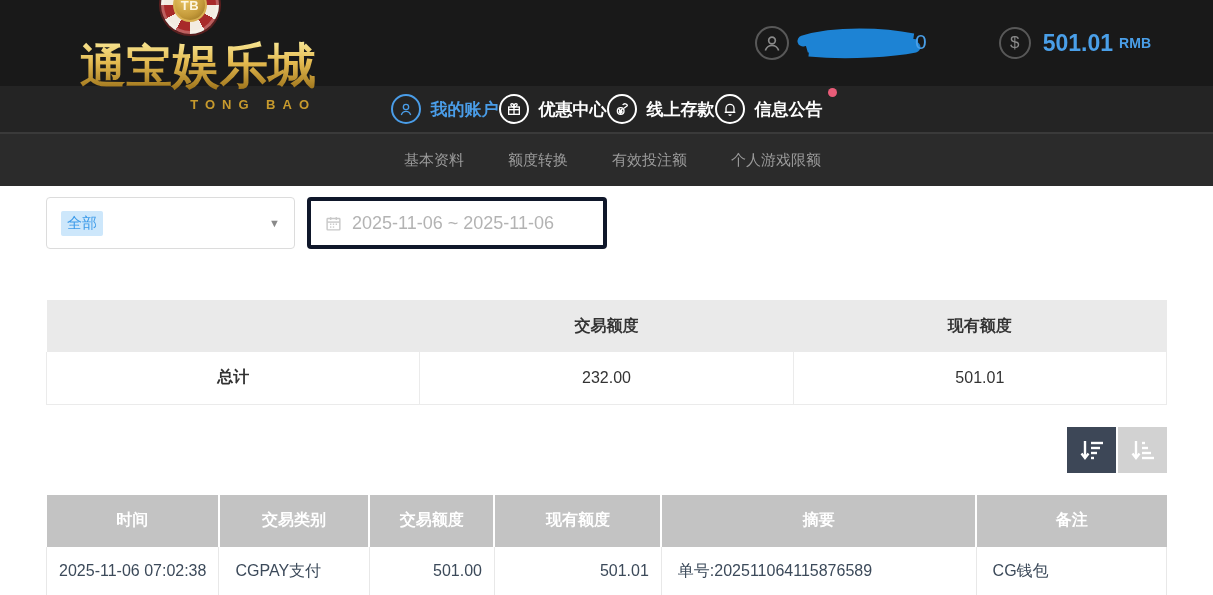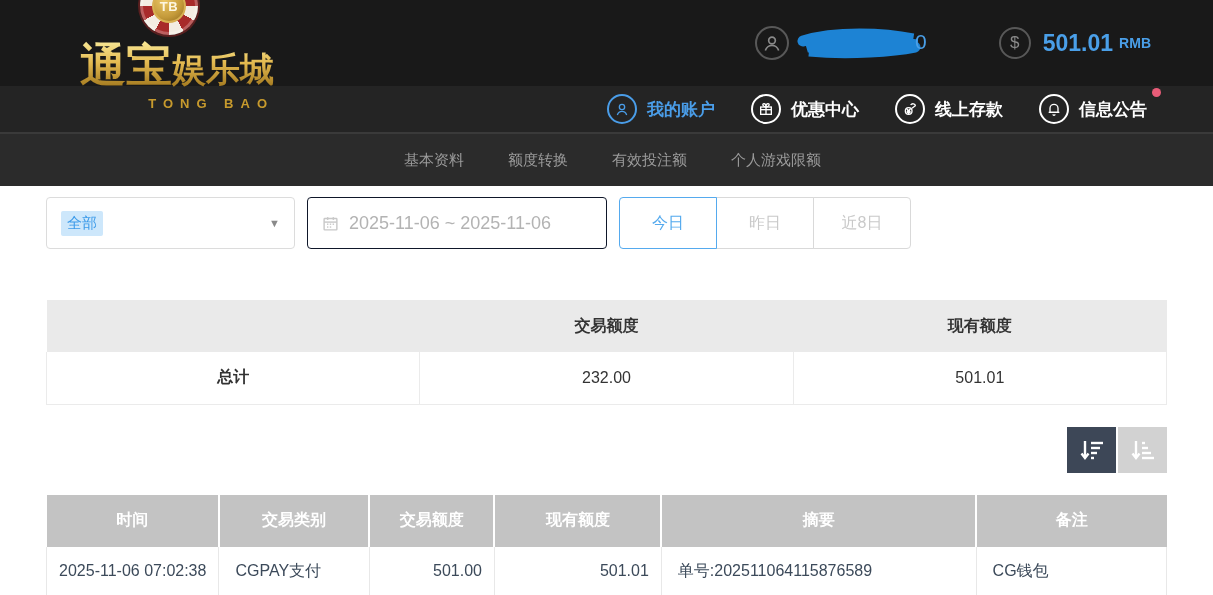--- a/index.html
+++ b/index.html
@@ -17,59 +17,59 @@
   .chip-core { position:absolute; left:50%; top:50%; transform:translate(-50%,-50%);
     width:34px; height:34px; border-radius:50%;
     background:radial-gradient(circle at 35% 30%,#ecc766,#c49a3a 60%,#8f6a1d);
     border:2px solid #d8b052; display:flex; align-items:center; justify-content:center;
     color:#fdf6e0; font-size:13px; font-weight:bold; letter-spacing:.5px; }
   .logo-text { margin-left:16px; position:relative; padding-bottom:12px; }
   .logo-cn { font-family:"Liberation Serif","DejaVu Serif",serif; font-weight:bold; white-space:nowrap;
     background:linear-gradient(180deg,#f9e896 10%,#e3b94f 45%,#9a7018 90%);
     -webkit-background-clip:text; background-clip:text; color:transparent; }
   .logo-cn .big { font-size:46px; }
-  .logo-cn .small { font-size:34px; }
+  .logo-cn .small { font-size:48px; }
   .logo-en { position:absolute; right:0; bottom:-2px; font-size:13px; font-weight:bold;
     letter-spacing:7px; color:#c79a2d; white-space:nowrap; }
 
   .header-right { position:absolute; right:62px; top:0; height:100%; display:flex; align-items:center; gap:72px; }
   .user-group { display:flex; align-items:center; }
   .circle-ico { width:34px; height:34px; border-radius:50%; border:2px solid #585858;
     display:flex; align-items:center; justify-content:center; color:#8a8a8a; flex:0 0 auto; }
   .scribble-box { position:relative; margin-left:6px; width:132px; height:40px; }
   .scribble-box svg { position:absolute; left:0; top:0; }
   .scribble-suffix { position:absolute; right:0; top:7px; color:#4a9fe8; font-size:21px; }
   .balance-group { display:flex; align-items:center; }
   .balance-amount { color:#4a9fe8; font-size:23px; font-weight:600; margin-left:12px; }
   .balance-cur { color:#4a9fe8; font-size:14px; font-weight:bold; margin-left:6px; }
 
   
   .main-nav { height:48px; background:#242424; border-bottom:2px solid #3a3a3a;
-    display:flex; align-items:center; justify-content:flex-end; padding:0 66px;gap:36px; }
+    display:flex; align-items:center; justify-content:center; padding:0 66px; }
   .nav-item { display:flex; align-items:center; gap:10px; color:#fff; font-size:17px;
     font-weight:bold; cursor:pointer; position:relative; }
   .nav-item.active { color:#4a9de8; }
   .nav-ico { width:30px; height:30px; border-radius:50%; border:2px solid currentColor;
     display:flex; align-items:center; justify-content:center; }
   .nav-badge { position:absolute; top:-6px; right:-14px; width:9px; height:9px;
     border-radius:50%; background:#e85c78; }
 
   
   .sub-nav { height:52px; background:#2b2b2b; display:flex; align-items:center;
     justify-content:center; gap:44px;padding-left:12px; }
   .sub-item { color:#9b9b9b; font-size:15px; cursor:pointer; }
 
   
   .content { padding:11px 46px 0; }
   .filter-row { display:flex; align-items:center; }
   .select-box { width:249px; height:52px; border:1px solid #dcdcdc; border-radius:4px;
     display:flex; align-items:center; justify-content:space-between; padding:0 14px; cursor:pointer; }
   .select-value { background:#cde7fb; color:#3d9be9; font-size:15px; padding:3px 6px; border-radius:2px; }
   .select-arrow { color:#8a8a8a; font-size:11px; }
-  .date-box { width:300px; height:52px; border:1px solid #0f172a; border-radius:4px;
+  .date-box { width:300px; height:52px; border:4px solid #0f172a; border-radius:4px;
     display:flex; align-items:center; margin-left:12px; padding:0 14px; cursor:pointer; }
   .cal-ico { color:#c8c8c8; margin-right:10px; display:flex; }
   .date-text { color:#b3b3b3; font-size:18px; }
   .btn-group { display:flex; margin-left:12px; }
   .range-btn { width:98px; height:52px; background:#fff; border:1px solid #d9d9d9;
     color:#c9c9c9; font-size:16px; cursor:pointer; margin-left:-1px; }
   .range-btn:first-child { border-radius:4px 0 0 4px; margin-left:0; }
   .range-btn:last-child { border-radius:0 4px 4px 0; }
   .range-btn.active { border:1px solid #55aaee; color:#55aaee; position:relative; z-index:2; }
   .search-btn { width:103px; height:46px; margin-left:15px; background:#5bb8f5; border:none;
@@ -207,25 +207,20 @@
             <line x1="16" y1="3" x2="16" y2="7"></line>
           <line x1="7" y1="13" x2="9" y2="13"></line>
             <line x1="11" y1="13" x2="13" y2="13"></line>
             <line x1="15" y1="13" x2="17" y2="13"></line>
           <line x1="7" y1="17" x2="9" y2="17"></line>
             <line x1="11" y1="17" x2="13" y2="17"></line>
         </svg>
       </span>
       <span class="date-text">2025-11-06 ~ 2025-11-06</span>
     </div>
-    <div class="btn-group">
-      <button class="range-btn active">今日</button>
-      <button class="range-btn">昨日</button>
-      <button class="range-btn">近8日</button>
-    </div>
   </div>
 
   <table class="summary-table">
     <thead>
       <tr>
         <th></th>
         <th>交易额度</th>
         <th>现有额度</th>
       </tr>
     </thead>

